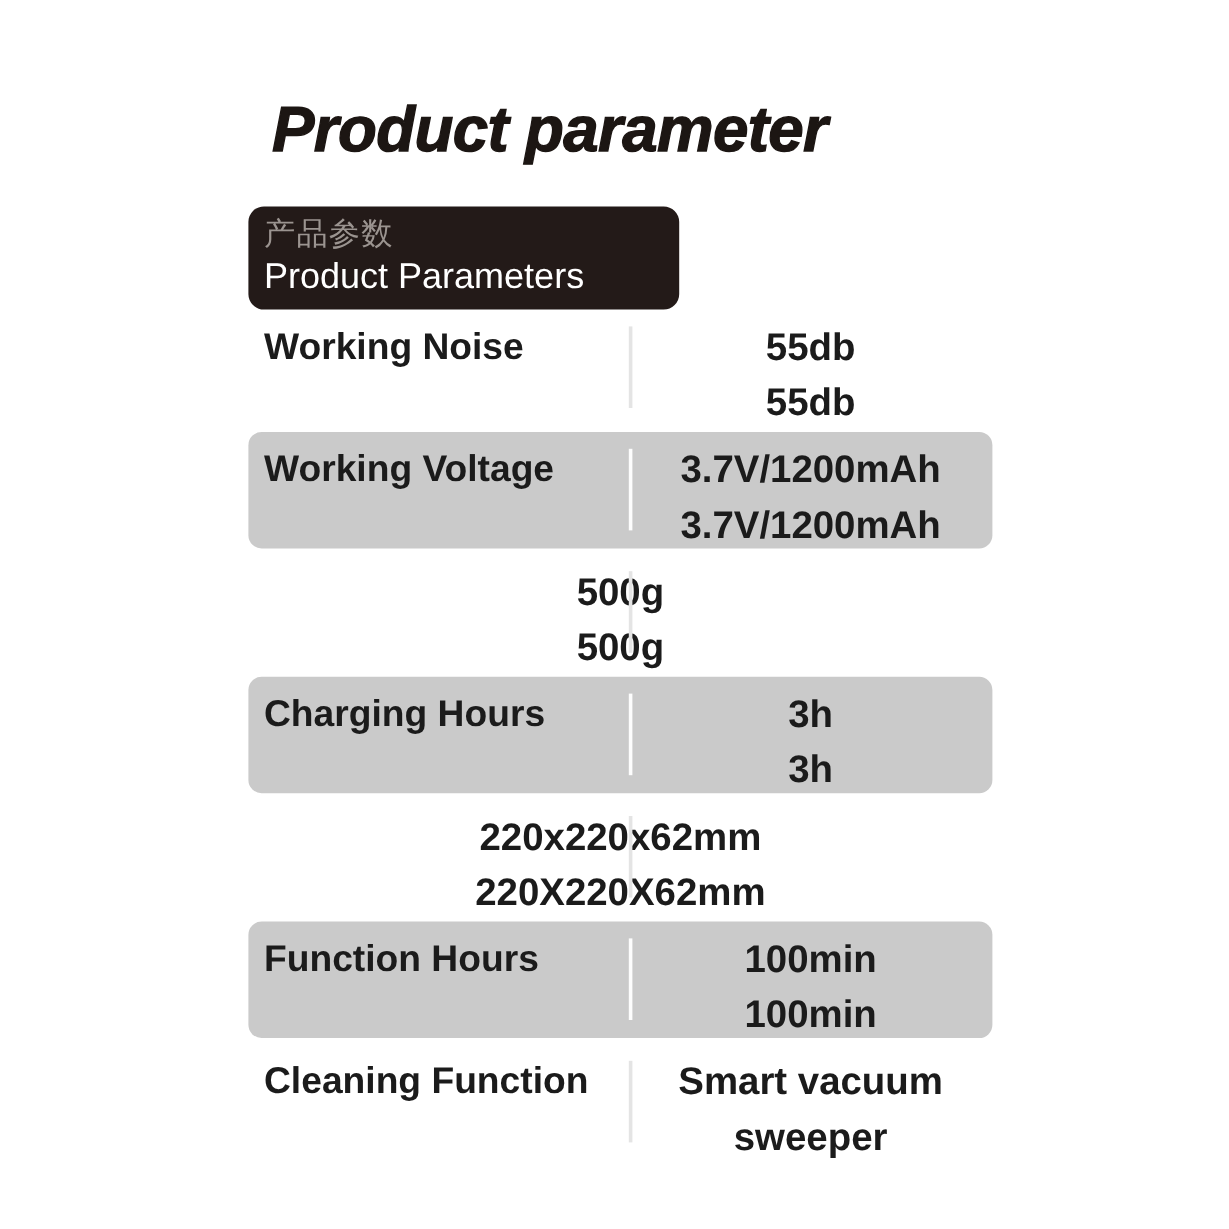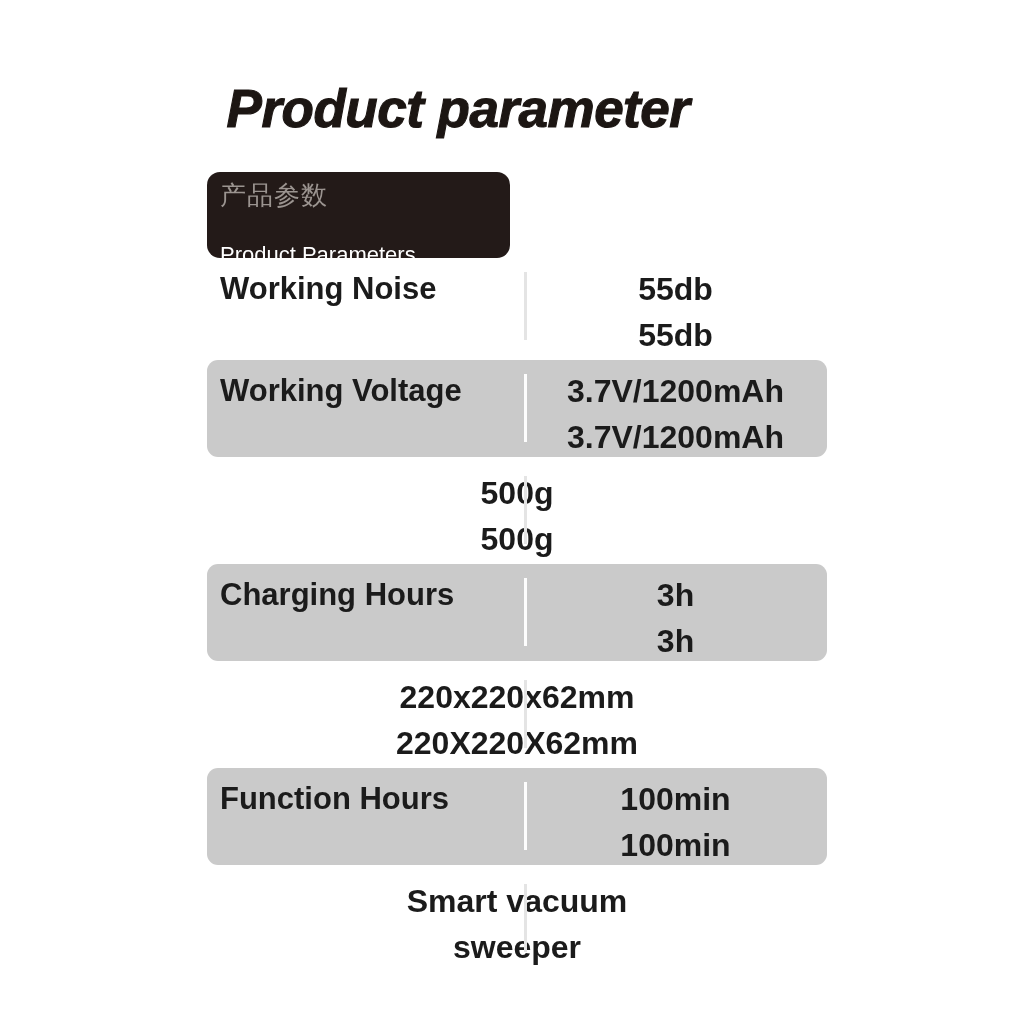--- a/index.html
+++ b/index.html
@@ -37,43 +37,42 @@
   .spec-table {
     position: absolute;
     left: 207px;
     top: 172px;
     width: 620px;
   }
 
   
   .spec-header {
     position: relative;
-    width: 303px;
+    width: 359px;
     height: 86px;
     background: #231a18;
     border-radius: 13px;
     box-sizing: border-box;
     padding: 7px 0 0 13px;
     overflow: hidden;
   }
   .spec-header-cn {
     font-family: "DejaVu Serif", "Liberation Serif", serif;
     font-size: 26px;
     line-height: 33px;
     color: #9b9490;
     letter-spacing: 1px;
     white-space: nowrap;
   }
   .spec-header-en {
     font-family: "Liberation Sans", sans-serif;
-    font-size: 22px;
+    font-size: 30px;
     line-height: 38px;
     color: #ffffff;
     white-space: nowrap;
-    margin-top: 24px;
   }
 
   
   .spec-row {
     position: relative;
     height: 97px;
     box-sizing: border-box;
     display: flex;
     align-items: flex-start;
     overflow: hidden;
@@ -176,18 +175,19 @@
 
   <div class="spec-row shaded">
     <div class="spec-label">Function Hours</div>
     <div class="spec-divider"></div>
     <div class="spec-value">100min
 100min</div>
   </div>
   <div class="spec-row-gap"></div>
 
   <div class="spec-row plain">
+    <div class="spec-label">Cleaning Function</div>
     <div class="spec-divider"></div>
     <div class="spec-value">Smart vacuum
 sweeper</div>
   </div>
 
 </div>
 
 </body></html>

